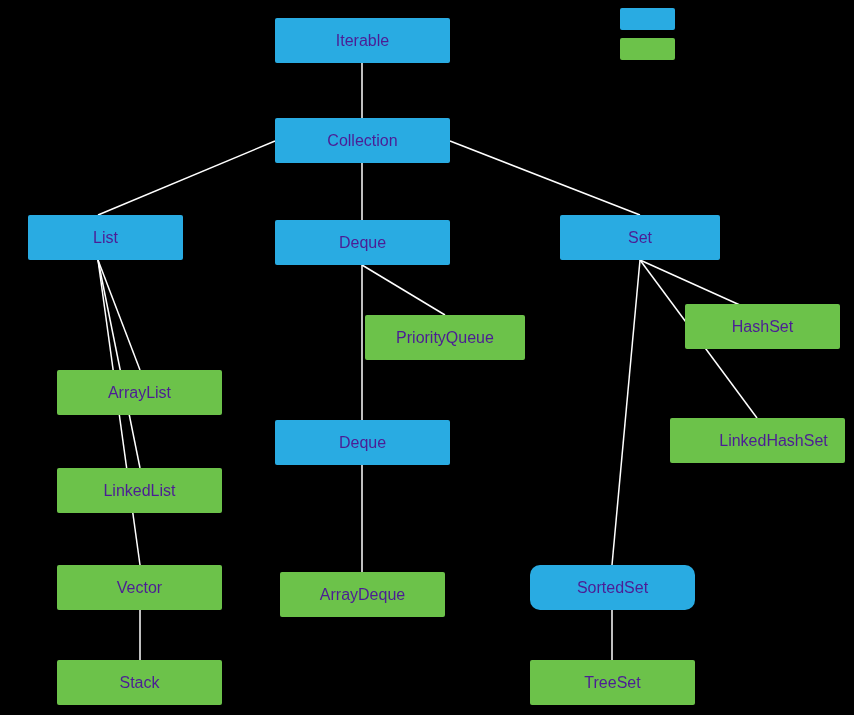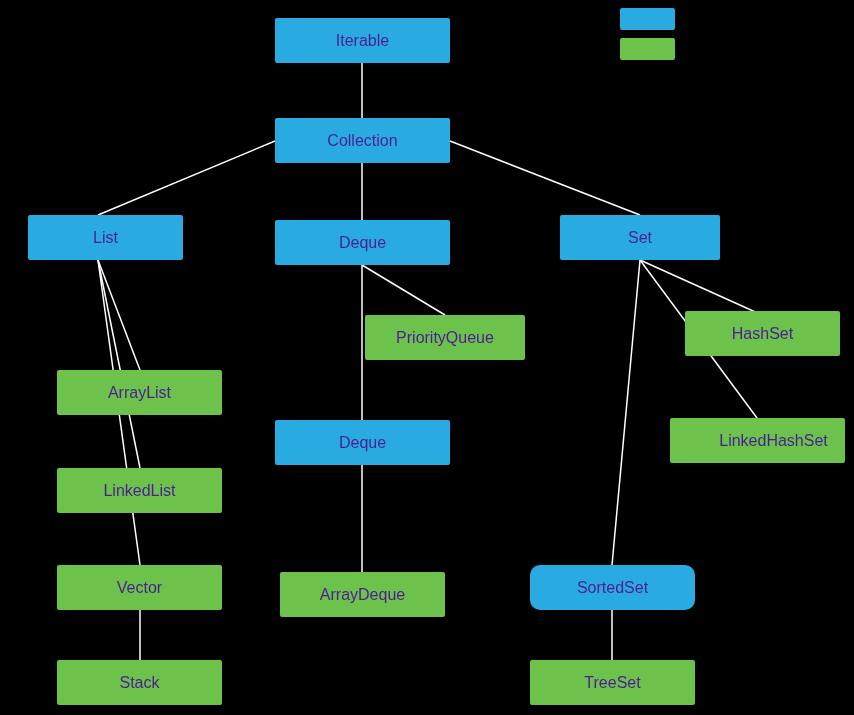--- a/index.html
+++ b/index.html
@@ -59,21 +59,21 @@
     <line x1="612" y1="610" x2="612" y2="660"></line>
     <line x1="140" y1="610" x2="140" y2="660"></line>
   </svg>
 
 <div class="node blue" style="left: 275px; top: 18px; width: 175px; height: 45px;">Iterable</div>
 <div class="node blue" style="left: 275px; top: 118px; width: 175px; height: 45px;">Collection</div>
 <div class="node blue" style="left: 20px; top: 215px; width: 155px; height: 45px; margin-left: 8px;">List</div>
 <div class="node blue" style="left: 275px; top: 220px; width: 175px; height: 45px;">Deque</div>
 <div class="node blue" style="left: 560px; top: 215px; width: 160px; height: 45px;">Set</div>
 <div class="node green" style="left: 365px; top: 315px; width: 160px; height: 45px;">PriorityQueue</div>
-<div class="node green" style="left: 685px; top: 311px; width: 155px; height: 45px;">HashSet</div>
+<div class="node green" style="left: 685px; top: 304px; width: 155px; height: 45px;">HashSet</div>
 <div class="node green" style="left: 57px; top: 370px; width: 165px; height: 45px;">ArrayList</div>
 <div class="node blue" style="left: 275px; top: 420px; width: 175px; height: 45px;">Deque</div>
 <div class="node green" style="left: 670px; top: 418px; width: 175px; height: 45px; padding-left: 32px;">LinkedHashSet</div>
 <div class="node green" style="left: 57px; top: 468px; width: 165px; height: 45px;">LinkedList</div>
 <div class="node green" style="left: 57px; top: 565px; width: 165px; height: 45px;">Vector</div>
 <div class="node green" style="left: 280px; top: 572px; width: 165px; height: 45px;">ArrayDeque</div>
 <div class="node blue" style="left: 530px; top: 565px; width: 165px; height: 45px; border-radius: 10px;">SortedSet</div>
 <div class="node green" style="left: 57px; top: 660px; width: 165px; height: 45px;">Stack</div>
 <div class="node green" style="left: 530px; top: 660px; width: 165px; height: 45px;">TreeSet</div>
 <div class="node blue" style="left: 620px; top: 8px; width: 55px; height: 22px;"></div>

